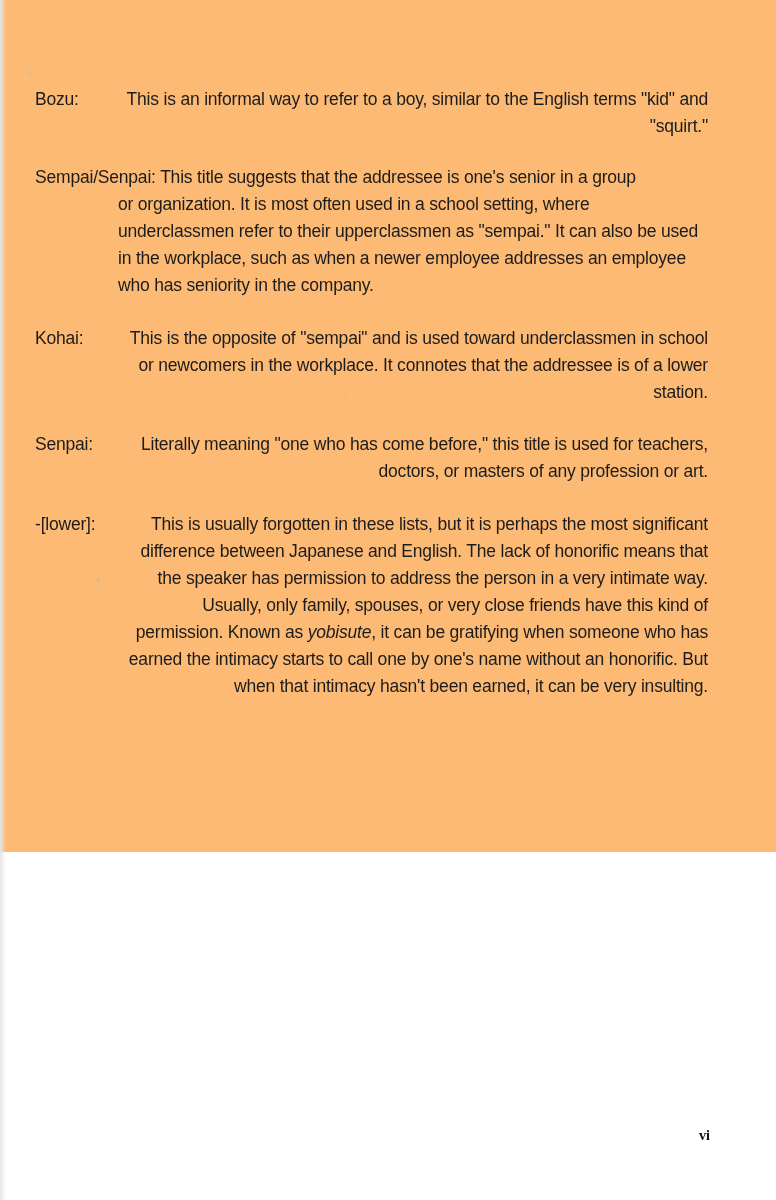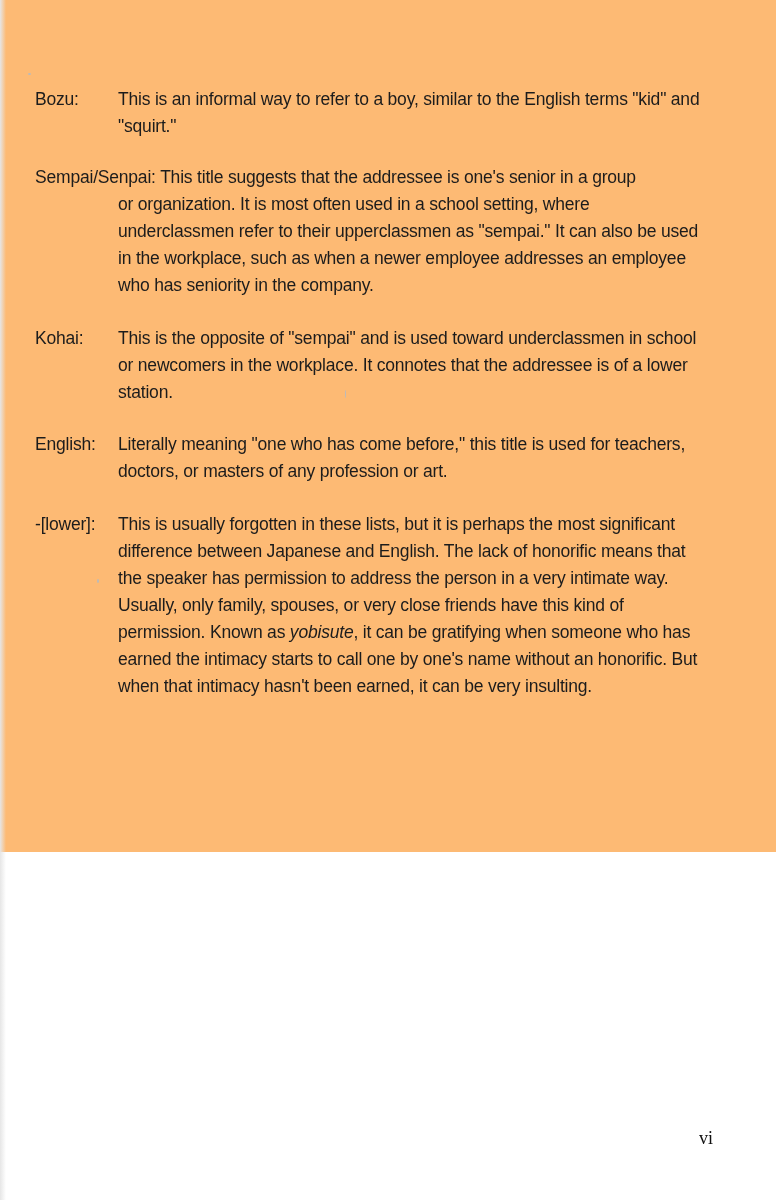--- a/index.html
+++ b/index.html
@@ -17,29 +17,29 @@
   .edge {
     position: absolute; left: 0; top: 0; width: 6px; height: 1200px;
     background: linear-gradient(to right, #e6e6e6, rgba(255,255,255,0));
   }
   .entry {
     position: absolute; left: 35px;
     font-size: 17.5px; line-height: 27px;
     letter-spacing: -0.2px;
   }
   .term { position: absolute; left: 0; top: 0; white-space: nowrap; }
-  .def { margin-left: 83px; width: 590px; }
+  .def { margin-left: 83px; width: 590px; text-align: right; }
   .entry-sempai { left: 35px; }
   .entry-sempai .term { position: static; display: inline; }
   .entry-sempai .line1 { white-space: nowrap; }
   .entry-sempai .rest { margin-left: 83px; width: 590px; }
   em { }
   .folio {
     position: absolute; left: 699px; top: 1128px;
-    font-family: "Liberation Serif", serif; font-weight: normal; font-size: 18px;
+    font-family: "Liberation Serif", serif; font-weight: bold; font-size: 14px;
     color: #111;
   }
   .speck { position: absolute; background: #bbb; border-radius: 50%; }
 </style>
 </head>
 <body>
 
 <div class="page">
   <div class="edge"></div>
 
@@ -55,21 +55,21 @@
 
   <div class="entry entry-sempai" style="top:164px;">
     <div class="line1">
       <span class="term">Sempai/Senpai:</span>
       <span>This title suggests that the addressee is one's senior in a group</span>
     </div>
     <div class="rest">or organization. It is most often used in a school setting, where underclassmen refer to their upperclassmen as "sempai." It can also be used in the workplace, such as when a newer employee addresses an employee who has seniority in the company.</div>
   </div>
 
   <div class="entry" style="top:431px;">
-    <span class="term">English:</span>
+    <span class="term">Senpai:</span>
     <div class="def">Literally meaning "one who has come before," this title is used for teachers, doctors, or masters of any profession or art.</div>
   </div>
 
   <div class="entry" style="top:511px;">
     <span class="term">-[lower]:</span>
     <div class="def"><span>This is usually forgotten in these lists, but it is perhaps the most significant difference between Japanese and English. The lack of honorific means that the speaker has permission to address the person in a very intimate way. Usually, only family, spouses, or very close friends have this kind of permission. Known as </span><em>yobisute</em><span>, it can be gratifying when someone who has earned the intimacy starts to call one by one's name without an honorific. But when that intimacy hasn't been earned, it can be very insulting.</span></div>
   </div>
 
   <div class="speck" style="left:28px;top:73px;width:3px;height:2px;"></div>
   <div class="speck" style="left:345px;top:390px;width:1px;height:8px;"></div>

